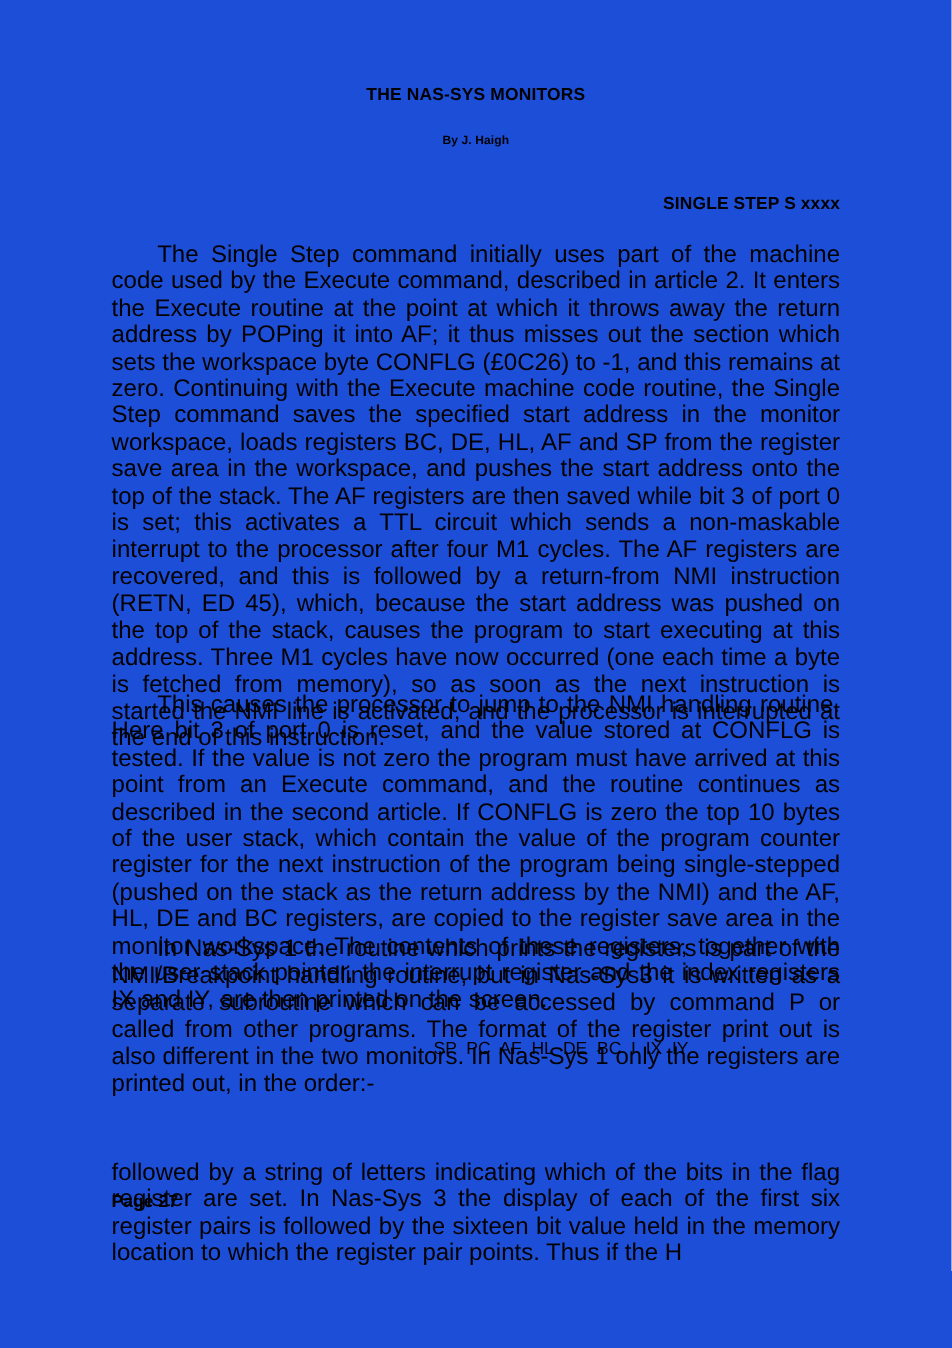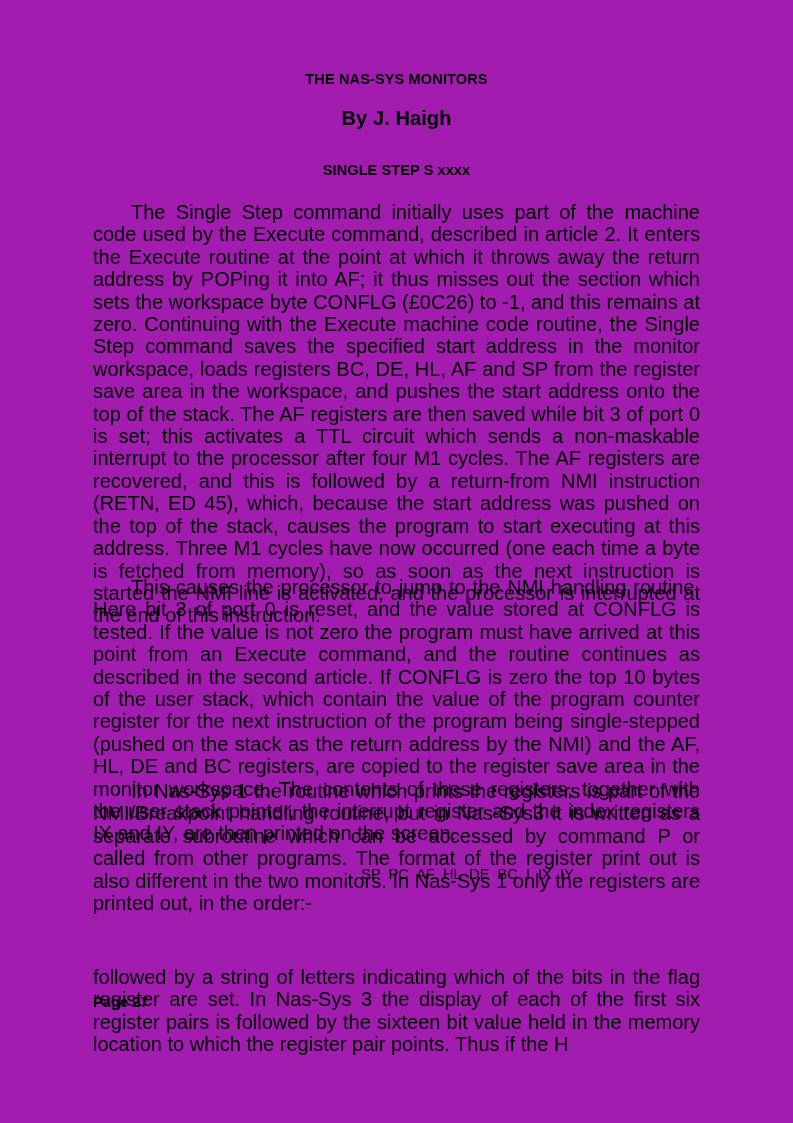--- a/index.html
+++ b/index.html
@@ -16,21 +16,21 @@
     color: #000000;
     -webkit-font-smoothing: antialiased;
   }
 
   .page {
     position: absolute;
     top: 0;
     left: 0;
     width: 793px;
     height: 1123px;
-    background: #a21caf;
+    background: #1d4ed8;
     box-sizing: border-box;
     padding: 0;
   }
 
   
   .content {
     position: absolute;
     left: 93px;
     top: 0;
     width: 607px;
@@ -47,34 +47,34 @@
     position: absolute;
     top: 70px;
     left: 0;
     width: 607px;
   }
 
   .doc-author {
     margin: 0;
     padding: 0;
     text-align: center;
-    font-size: 20px;
+    font-size: 10px;
     font-weight: bold;
     letter-spacing: 0.1px;
     line-height: 18px;
     position: absolute;
     top: 109px;
     left: 0;
     width: 607px;
   }
 
   .section-heading {
     margin: 0;
     padding: 0;
-    text-align: center;
+    text-align: right;
     font-size: 14.5px;
     font-weight: bold;
     letter-spacing: 0.1px;
     line-height: 18px;
     position: absolute;
     top: 161px;
     left: 0;
     width: 607px;
   }
 

